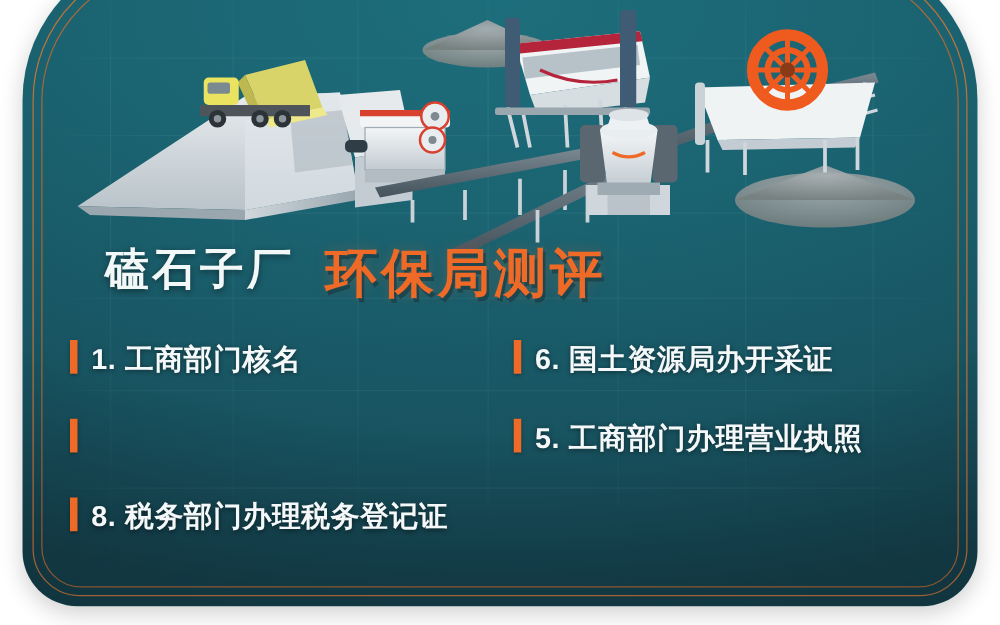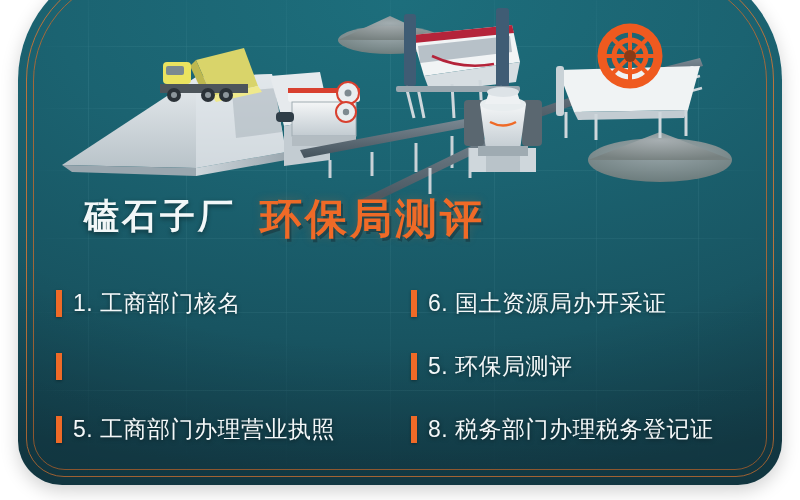--- a/index.html
+++ b/index.html
@@ -47,21 +47,21 @@
   }
   .h-orange{
     font-size:42px;font-weight:bold;color:#ef6a27;letter-spacing:3px;
     text-shadow:2px 3px 0 rgba(20,50,58,.55),0 0 10px rgba(239,106,39,.25);
     line-height:1;
   }
 
   
   .list{position:absolute;left:56px;top:272px;width:700px;
     display:grid;grid-template-columns:355px 345px;grid-auto-rows:63px;}
-  .item{display:flex;align-items:center;}
+  .item{display:flex;align-items:flex-start;font-weight:bold;}
   .bar{width:6px;height:27px;background:#ef6a27;margin-right:11px;flex:0 0 auto;
        box-shadow:0 1px 3px rgba(0,0,0,.35);}
   .txt{font-size:23px;color:#f4f8f9;letter-spacing:.5px;white-space:nowrap;
        text-shadow:0 1px 4px rgba(0,0,0,.5);}
 </style>
 </head>
 <body>
 
 <div class="stage">
 
@@ -226,24 +226,20 @@
     </div>
     <div class="item">
       <span class="bar"></span>
       <span class="txt">6. 国土资源局办开采证</span>
     </div>
     <div class="item">
       <span class="bar"></span>
     </div>
     <div class="item">
       <span class="bar"></span>
-      <span class="txt">5. 环保局测评</span>
-    </div>
-    <div class="item">
-      <span class="bar"></span>
       <span class="txt">5. 工商部门办理营业执照</span>
     </div>
     <div class="item">
       <span class="bar"></span>
       <span class="txt">8. 税务部门办理税务登记证</span>
     </div>
   </div>
 
 </div>
 

